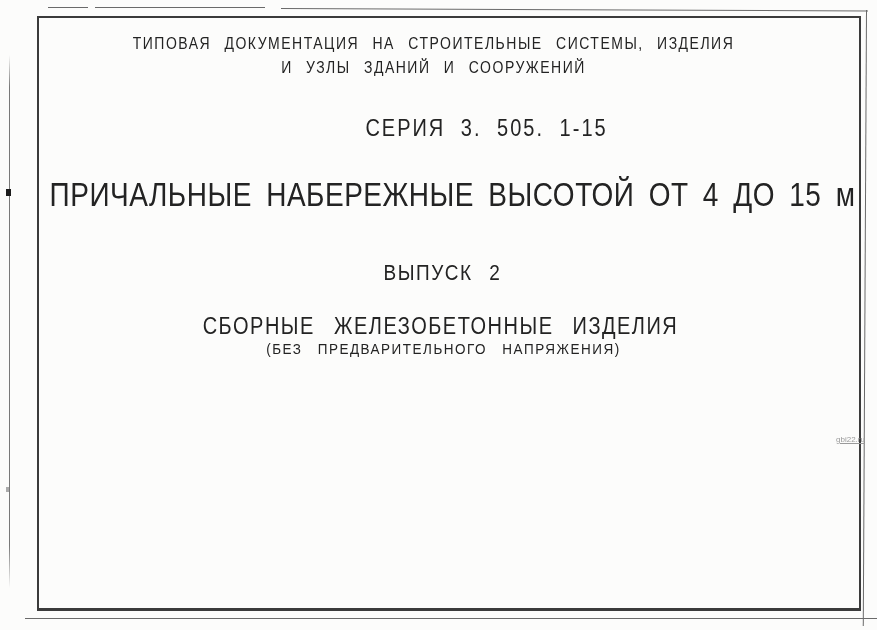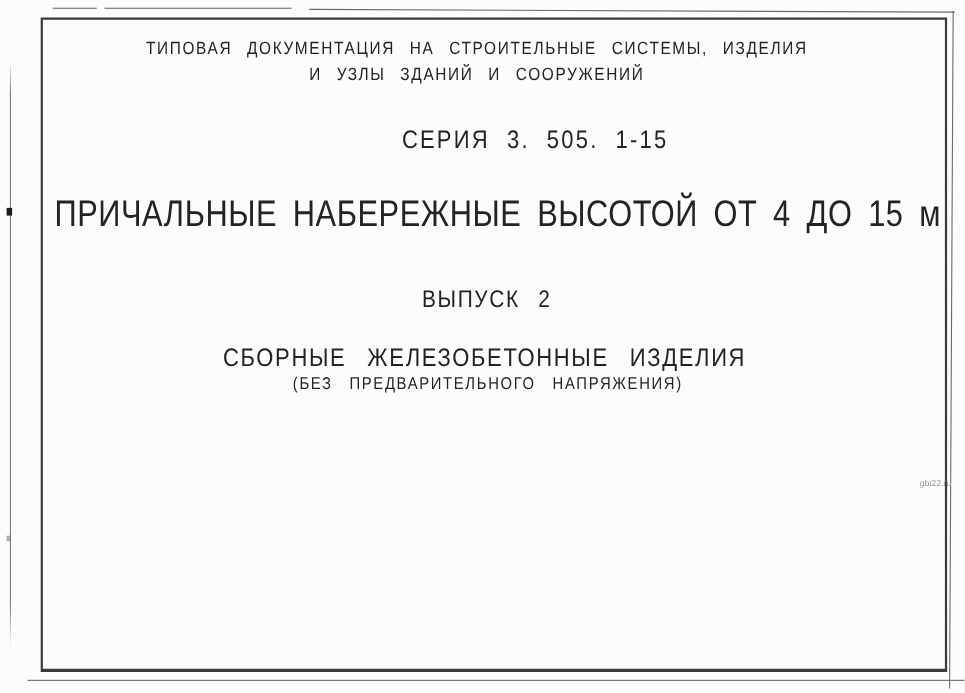--- a/index.html
+++ b/index.html
@@ -51,20 +51,21 @@
   .subtitle { top: 314px; left: 4px;   font-size: 20px;   letter-spacing: 1.5px; word-spacing: 12px; }
   .subnote  { top: 341px; left: 10px;  font-size: 13.5px; letter-spacing: 1.5px; word-spacing: 10px; }
 
   .watermark {
     position: absolute;
     left: 836px; top: 435px;
     font-size: 8px;
     letter-spacing: 0;
     color: var(--watermark, #9a9a9a);
     z-index: 5;
+    text-decoration: underline;
   }
 </style>
 </head>
 <body>
 
 <div class="page">
 
   <div class="scanline sl-top-a"></div>
   <div class="scanline sl-top-b"></div>
   <div class="scanline sl-top-c"></div>

